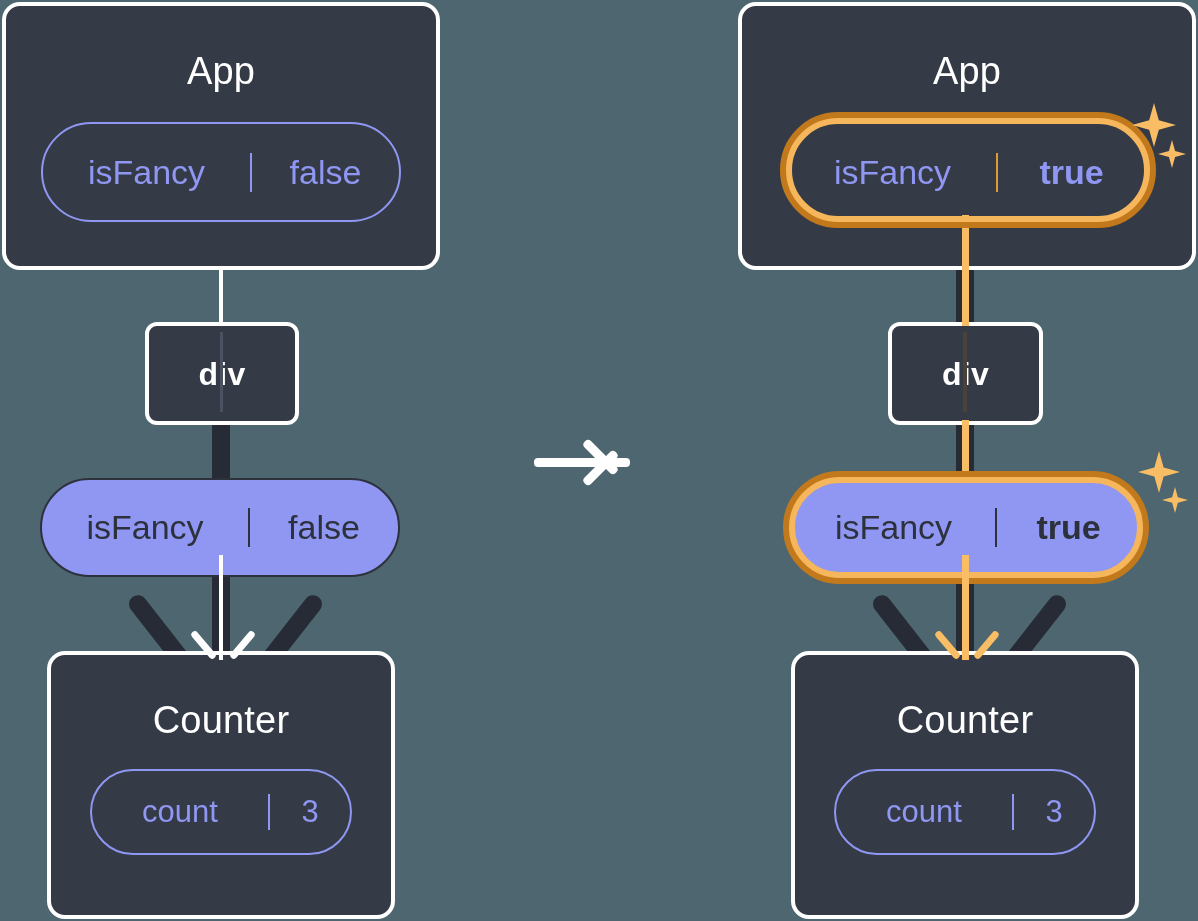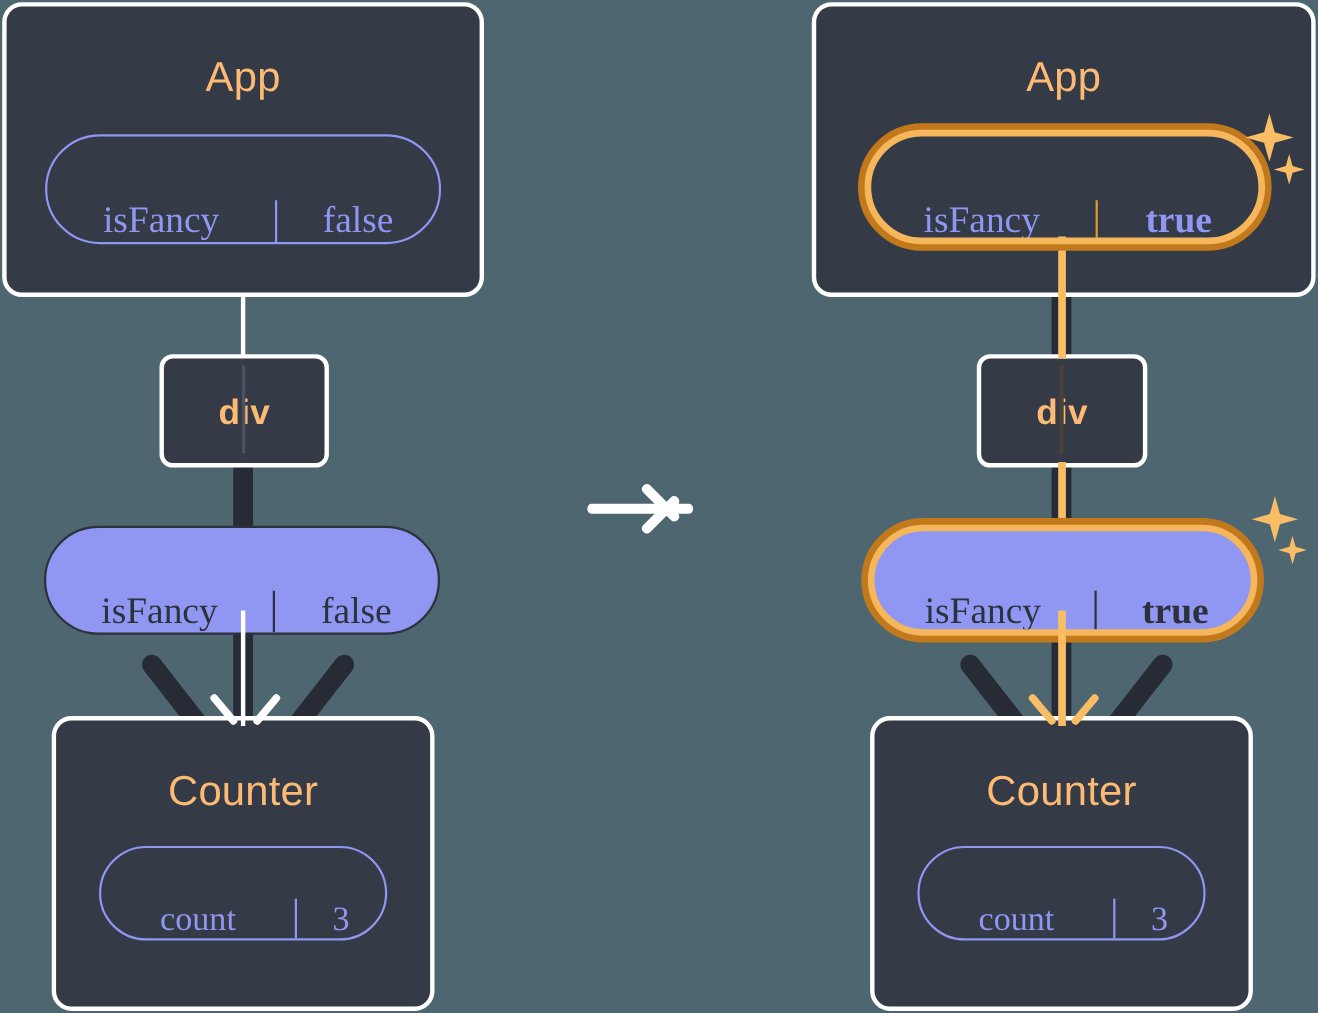--- a/index.html
+++ b/index.html
@@ -16,36 +16,35 @@
     position: absolute;
     background: #343a46;
     border: 4px solid #ffffff;
     border-radius: 18px;
     display: flex;
     flex-direction: column;
     align-items: center;
     z-index: 6;
   }
   .cbox-title {
-    color: #fdba74;
+    color: #ffffff;
     font-size: 38px;
     font-weight: 400;
     letter-spacing: 0.2px;
     line-height: 1;
   }
 
   
   .pill {
     display: flex;
-    align-items: flex-end;
+    align-items: center;
     border-radius: 999px;
     overflow: hidden;
     position: relative;
     z-index: 8;
-    font-family: Liberation Serif, serif;
   }
   .pill-cell {
     display: flex;
     align-items: center;
     justify-content: center;
     white-space: nowrap;
   }
 
   
   .pill-outline {

